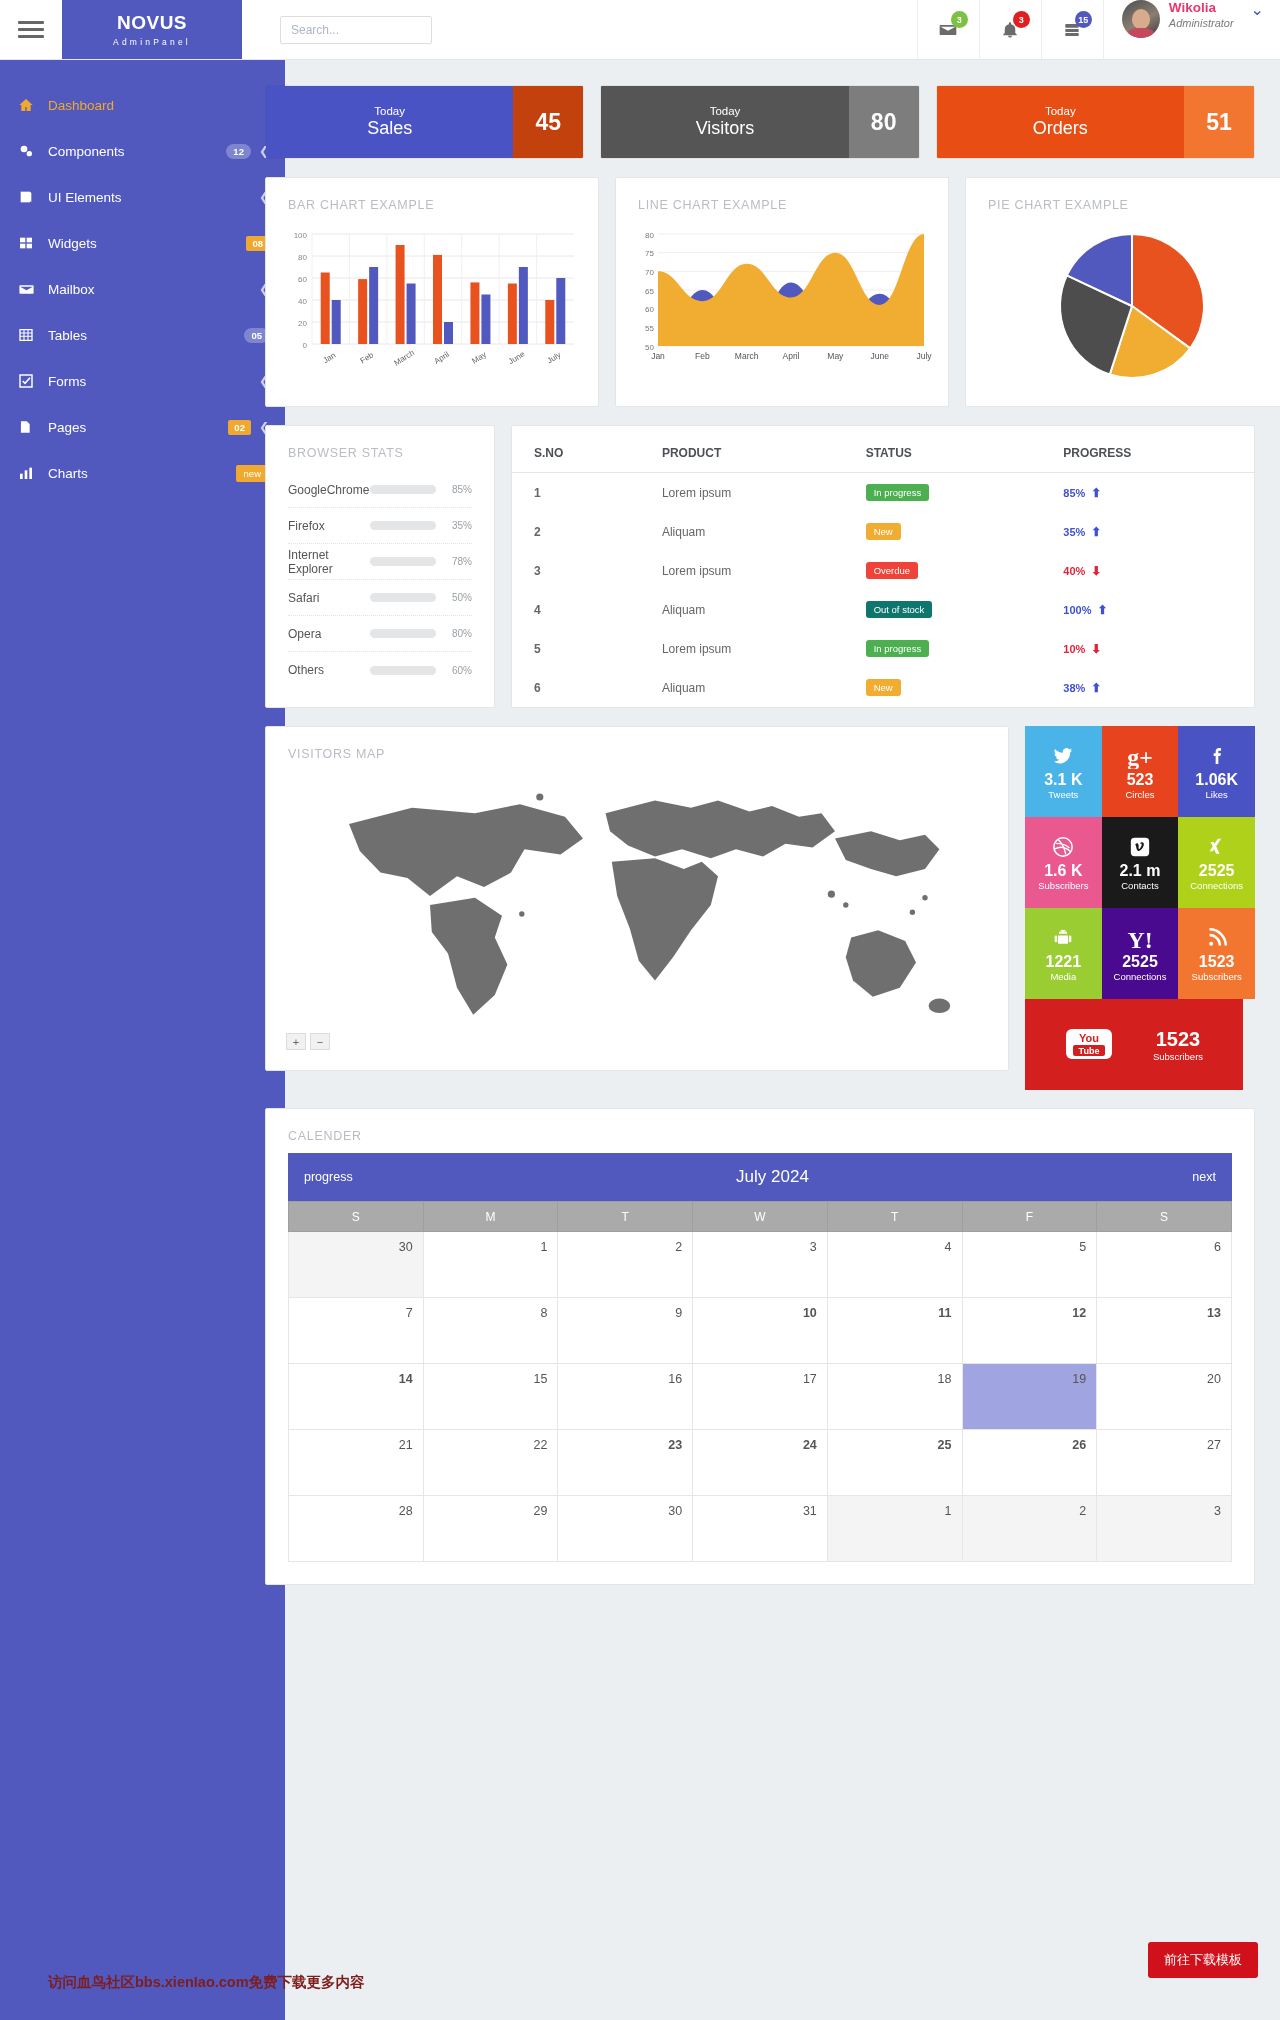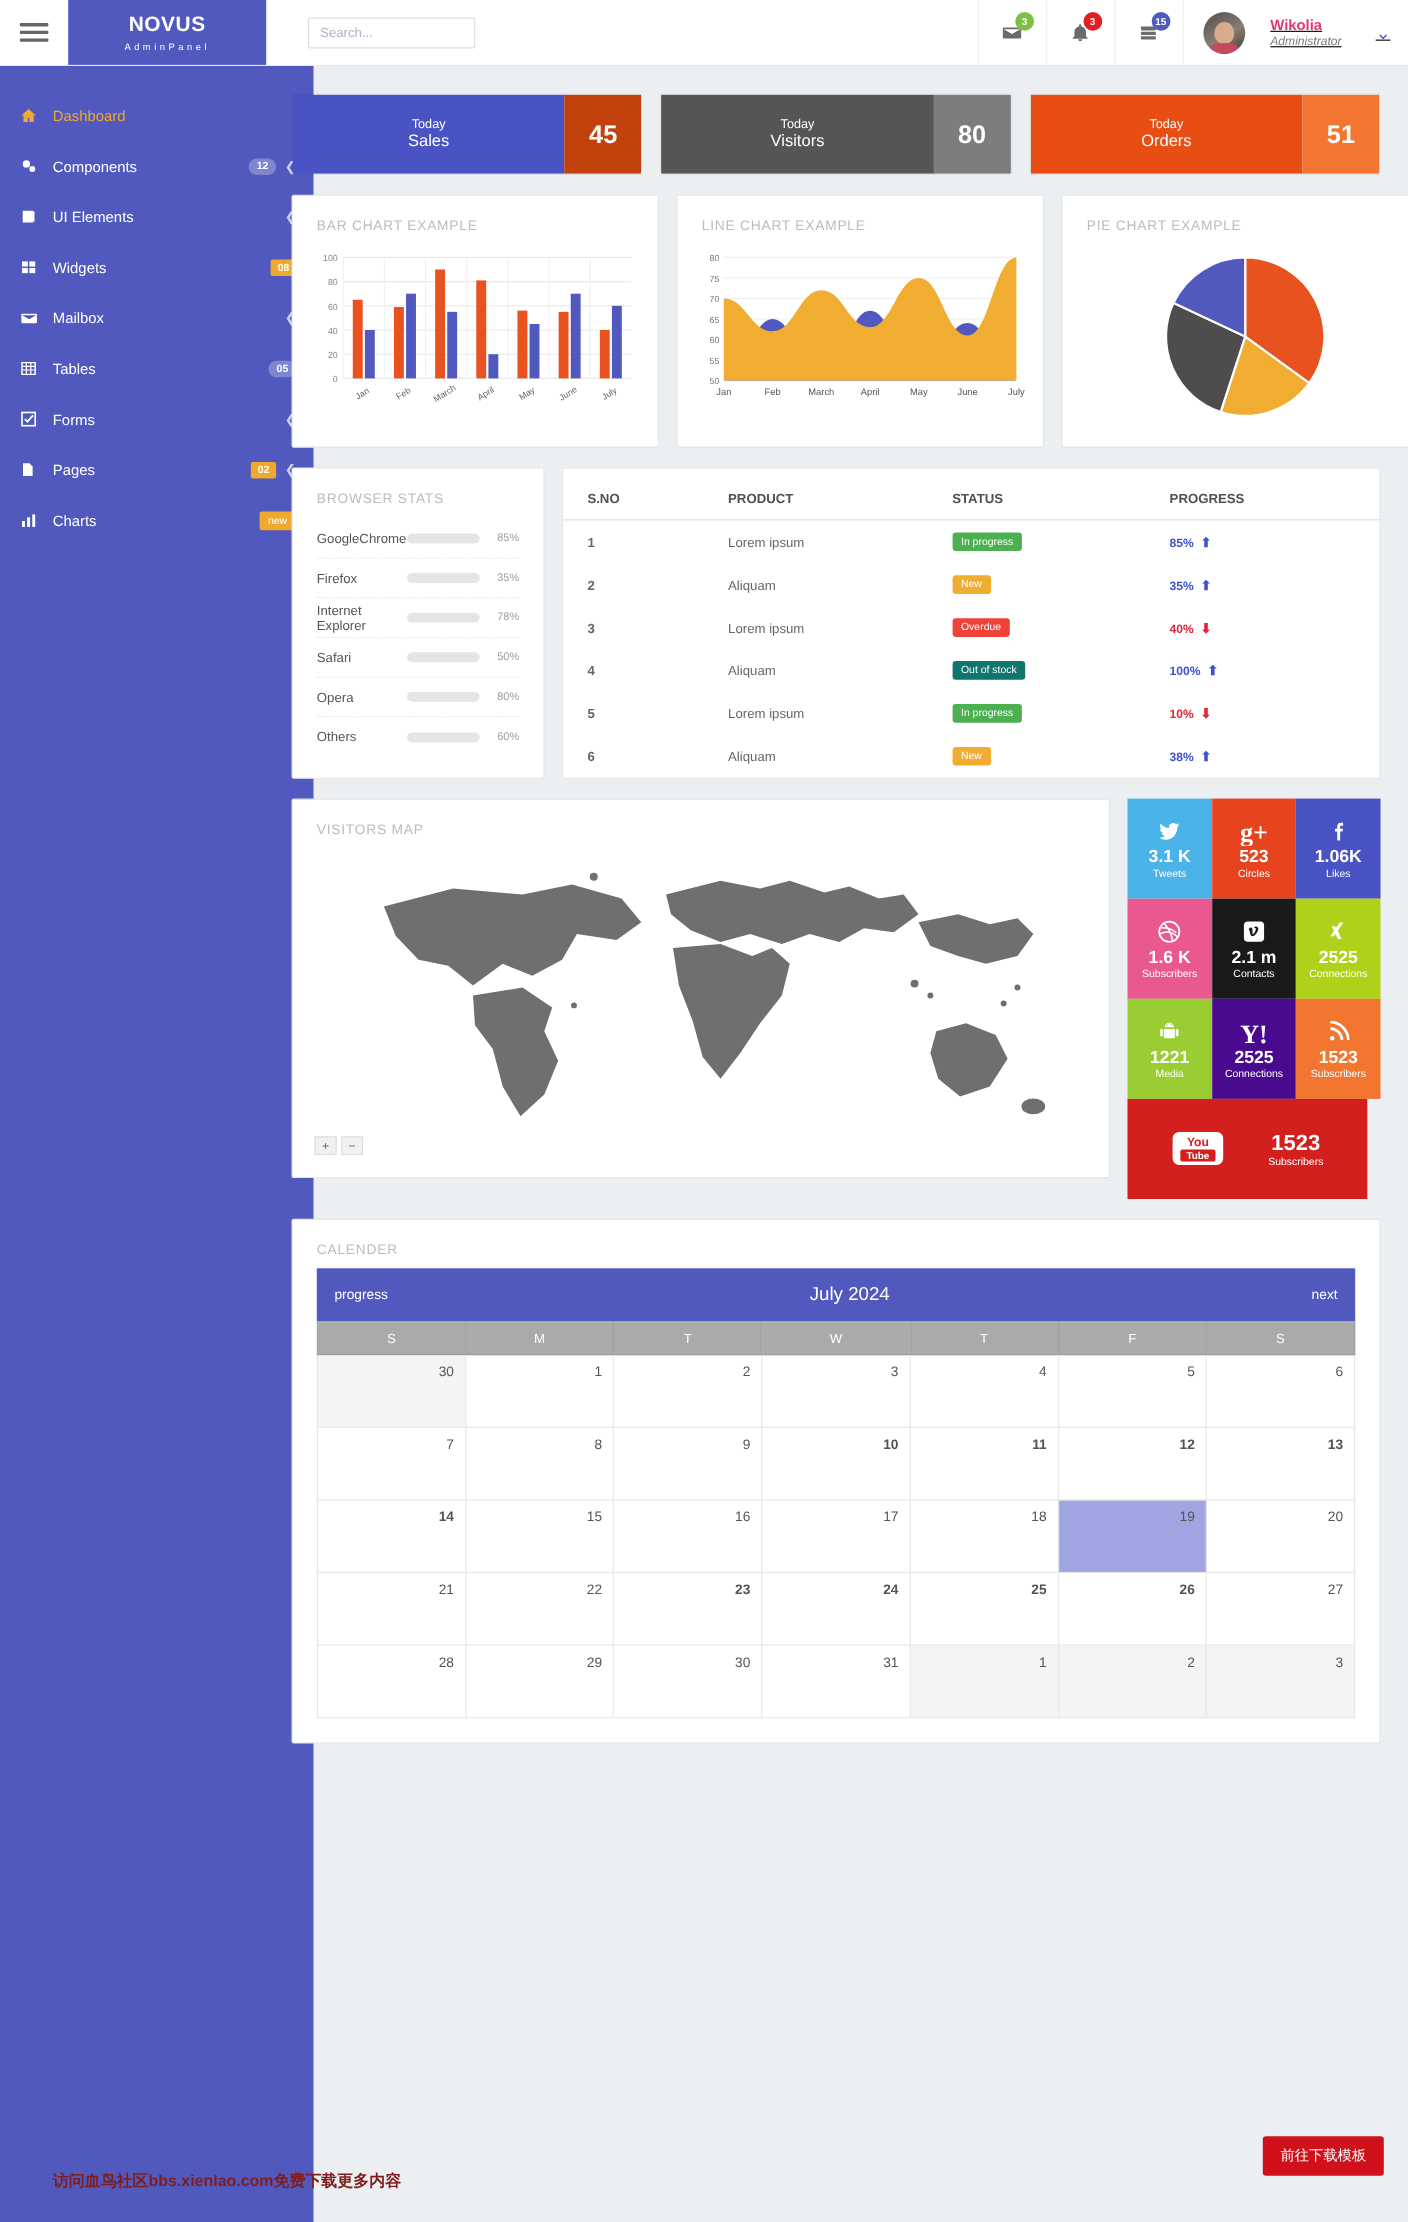--- a/index.html
+++ b/index.html
@@ -28,22 +28,22 @@
   .hdr-icons { display: flex; align-items: stretch; }
   .hdr-icon { width: 62px; border-left: 1px solid #eceef0; display: flex; align-items: center;
               justify-content: center; position: relative; cursor: pointer; }
   .hdr-icon svg { fill: #6b6b6b; }
   .badge { position: absolute; top: 11px; right: 11px; min-width: 17px; height: 17px; border-radius: 50%;
            color: #fff; font-size: 9px; font-weight: bold; display: flex; align-items: center;
            justify-content: center; padding: 0 3px; }
   .badge.green { background: #7cc143; }
   .badge.red { background: #e02020; }
   .badge.violet { background: #5159bf; }
-  .user-cell { display: flex; align-items: center; gap: 23px; padding: 0 16px 0 18px;
-               border-left: 1px solid #eceef0; cursor: pointer; text-decoration: underline; }
+  .user-cell { display: flex; gap: 9px; padding: 0 16px 0 18px;
+               border-left: 1px solid #eceef0; cursor: pointer; }
   .avatar { width: 38px; height: 38px; border-radius: 50%; overflow: hidden;
             background: linear-gradient(150deg,#4d4d4d,#8a7d72 55%,#3a3a3a); position: relative; }
   .avatar::after { content:""; position: absolute; left: 10px; top: 9px; width: 18px; height: 20px;
                    border-radius: 50% 50% 45% 45%; background: #d8ab8c; }
   .avatar::before { content:""; position: absolute; left: 6px; bottom: 0; width: 26px; height: 10px;
                     background: #c6485f; border-radius: 50% 50% 0 0; z-index: 2; }
   .uname { font-size: 13.5px; font-weight: bold; color: #e6386f; line-height: 1.25; }
   .urole { font-size: 11px; color: #7b7b7b; font-style: italic; }
   .caret { margin-left: 8px; color: #4a53c4; font-size: 16px; }
 
@@ -66,21 +66,21 @@
   .main { position: absolute; top: 60px; left: 240px; width: 1040px; padding: 25px 25px 0 25px; }
   .row { display: flex; gap: 16px; margin-bottom: 18px; }
   .card { background: #fff; border: 1px solid #e3e5e7; border-radius: 2px; }
   .card-title { font-size: 12.5px; color: #b9bcc4; letter-spacing: .7px; padding: 20px 22px 0 22px; }
 
   
   .stat { flex: 1; display: flex; height: 74px; border-radius: 2px; overflow: hidden;
           border: 1px solid rgba(0,0,0,.05); }
   .stat-l { flex: 1; display: flex; flex-direction: column; align-items: center; justify-content: center; color: #fff; }
   .stat-today { font-size: 11.5px; margin-bottom: 1px; }
-  .stat-name { font-size: 15px; }
+  .stat-name { font-size: 18px; }
   .stat-r { width: 70px; display: flex; align-items: center; justify-content: center;
             color: #fff; font-size: 23px; font-weight: bold; }
 
   
   .chart-card { flex: 1; height: 230px; }
   .chartbox { padding: 14px 16px 0 16px; }
 
   
   .bs-card { width: 230px; }
   .bs-list { padding: 12px 22px 10px 22px; }

